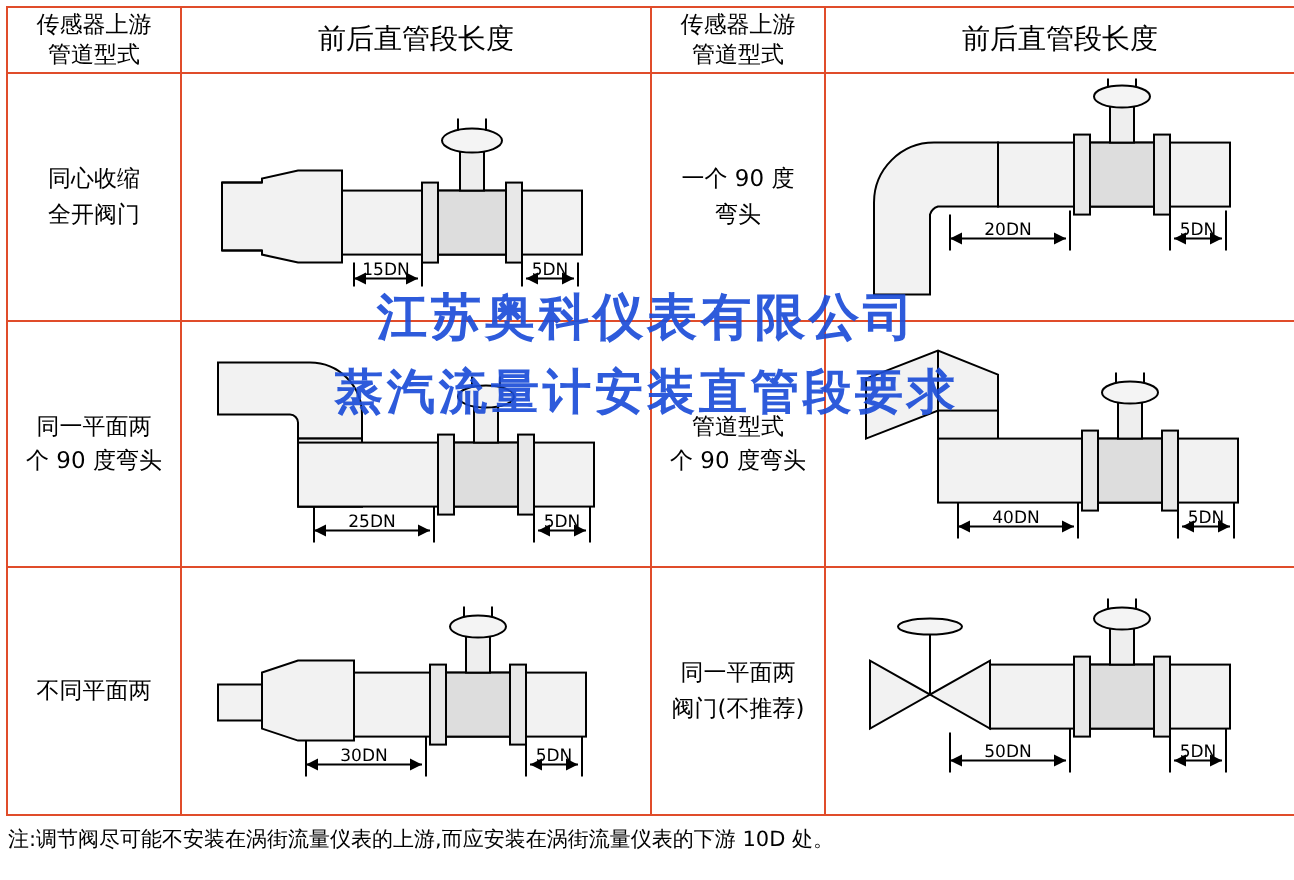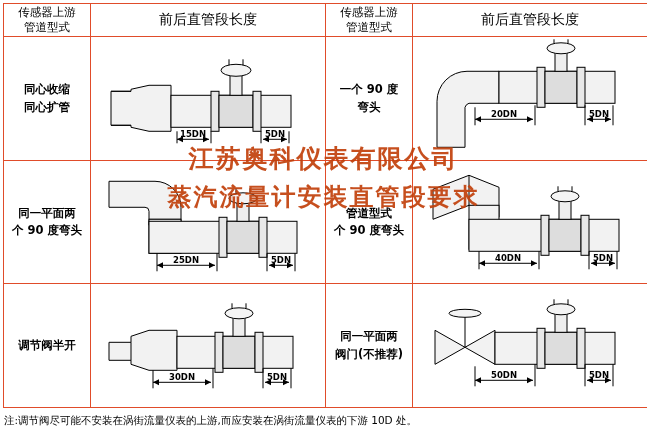--- a/index.html
+++ b/index.html
@@ -24,37 +24,37 @@
     padding:0;
     vertical-align:middle;
     text-align:center;
     position:relative;
   }
   .c-label{width:86px;font-size:11.5px;color:#000;line-height:1.5;}
   .c-pic{width:234px;}
   .hdr td{height:26px;}
   .hdr .c-label{font-size:11.5px;line-height:1.35;}
   .hdr .c-pic{font-size:14px;}
-  .row-tall td{height:118px;font-weight:bold;}
+  .row-tall td{height:118px;}
   .footnote{
     position:absolute;left:4px;top:414px;width:640px;
     font-size:10.5px;color:#000;line-height:1.3;
     white-space:nowrap;
   }
   .pic{position:absolute;left:0;top:0;width:100%;height:100%;}
   
   .watermark{
     position:absolute;left:0;top:140px;width:647px;
     text-align:center;
     pointer-events:none;
   }
   .wm-line{
     font-size:25px;
     font-weight:bold;
-    color:#c2410c;
+    color:#1d4ed8;
     letter-spacing:2px;
     line-height:1.55;
     white-space:nowrap;
     opacity:.92;
   }
   .wm2{font-size:24px;font-family:Liberation Serif, serif;}
   .dimtxt{font-size:8.5px;fill:#000;}
 </style>
 </head>
 <body>
@@ -72,21 +72,21 @@
       <td class="c-label">
         <div>传感器上游</div>
         <div>管道型式</div>
       </td>
       <td class="c-pic">前后直管段长度</td>
     </tr>
 
     <tr class="row-tall">
       <td class="c-label">
         <div>同心收缩</div>
-        <div>同心扩管</div>
+        <div>全开阀门</div>
       </td>
       <td class="c-pic">
         <svg class="pic" viewBox="0 0 234 118">
 
           <path d="M20,52 L20,86 L40,86 L40,88 L58,92 L80,92 L80,46 L58,46 L40,50 L40,52 Z" fill="#f2f2f2" stroke="#000" stroke-width="1"></path>
           <path d="M20,52 L40,52 M20,86 L40,86" stroke="#000" stroke-width="1"></path>
 
           <rect x="80" y="56" width="120" height="32" fill="#f2f2f2" stroke="#000" stroke-width="1"></rect>
 
           <rect x="120" y="52" width="8" height="40" fill="#e8e8e8" stroke="#000" stroke-width="1"></rect>
@@ -210,21 +210,21 @@
           <line x1="176" y1="88" x2="176" y2="106" stroke="#000" stroke-width="1"></line>
           <line x1="204" y1="88" x2="204" y2="106" stroke="#000" stroke-width="1"></line>
           <text class="dimtxt" x="95" y="98" text-anchor="middle">40DN</text>
           <text class="dimtxt" x="190" y="98" text-anchor="middle">5DN</text>
         </svg>
       </td>
     </tr>
 
     <tr class="row-tall">
       <td class="c-label">
-        <div>调节阀半开</div>
+        <div>不同平面两</div>
       </td>
       <td class="c-pic">
         <svg class="pic" viewBox="0 0 234 118">
 
           <path d="M18,56 L18,74 L40,74 L40,78 L58,84 L86,84 L86,44 L58,44 L40,50 L40,56 Z" fill="#f2f2f2" stroke="#000" stroke-width="1"></path>
           <path d="M40,56 L40,74" stroke="#000" stroke-width="1"></path>
           <rect x="86" y="50" width="116" height="32" fill="#f2f2f2" stroke="#000" stroke-width="1"></rect>
 
           <rect x="124" y="46" width="8" height="40" fill="#e8e8e8" stroke="#000" stroke-width="1"></rect>
           <rect x="132" y="50" width="32" height="32" fill="#ddd" stroke="#000" stroke-width="1"></rect>

